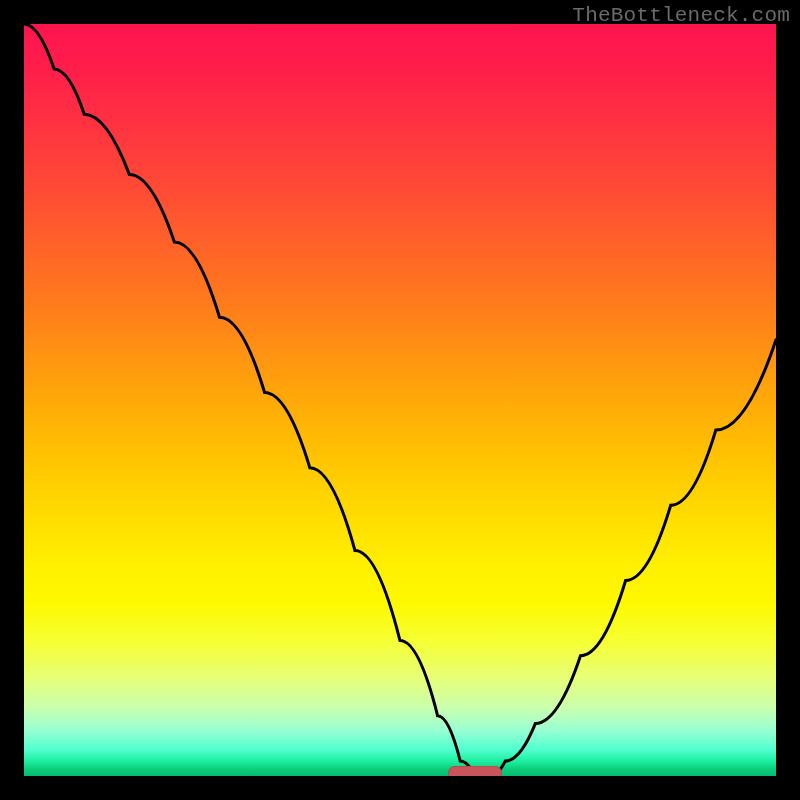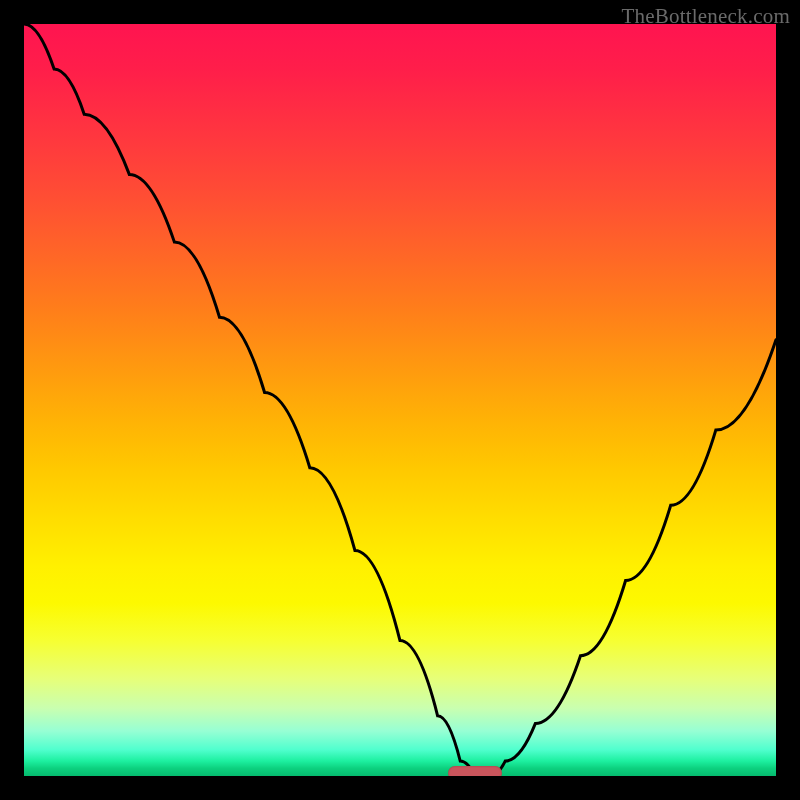--- a/index.html
+++ b/index.html
@@ -4,21 +4,21 @@
 <style>
 html,body{margin:0;padding:0;width:800px;height:800px;background:#000;overflow:hidden}
 .frame{position:relative;width:800px;height:800px;background:#000}
 .plot{position:absolute;left:24px;top:24px;width:752px;height:752px;overflow:hidden}
 .gradient{position:absolute;inset:0;background:linear-gradient(to bottom,
  #ff1450 0%, #ff1e4a 6%, #ff3440 14%, #ff4b35 22%, #ff6428 30%,
  #ff7e1a 38%, #ff9710 45%, #ffb006 52%, #ffc800 59%, #ffde00 66%,
  #fff000 72%, #fdf900 77%, #f6ff32 82%, #e7ff78 87%, #c9ffb0 91%,
  #97ffd4 94%, #50ffce 96.5%, #1df0a0 98%, #0cd07e 99%, #05bb6f 100%)}
 svg{position:absolute;inset:0}
-.attrib{position:absolute;top:4px;right:10px;font-family:Liberation Serif, serif;font-size:21px;color:#6a6a6a;letter-spacing:.2px}
+.attrib{position:absolute;top:4px;right:10px;font-family:Liberation Mono, monospace;font-size:21px;color:#6a6a6a;letter-spacing:.2px}
 .marker{position:absolute;width:54px;height:14px;border-radius:7px;background:#c9555c;box-shadow:inset 0 0 2px rgba(0,0,0,.3)}
 </style>
 </head>
 <body>
 
 <div class="frame">
   <div class="attrib">TheBottleneck.com</div>
   <div class="plot">
     <div class="gradient"></div>
     <svg viewBox="0 0 752 752" preserveAspectRatio="none">

